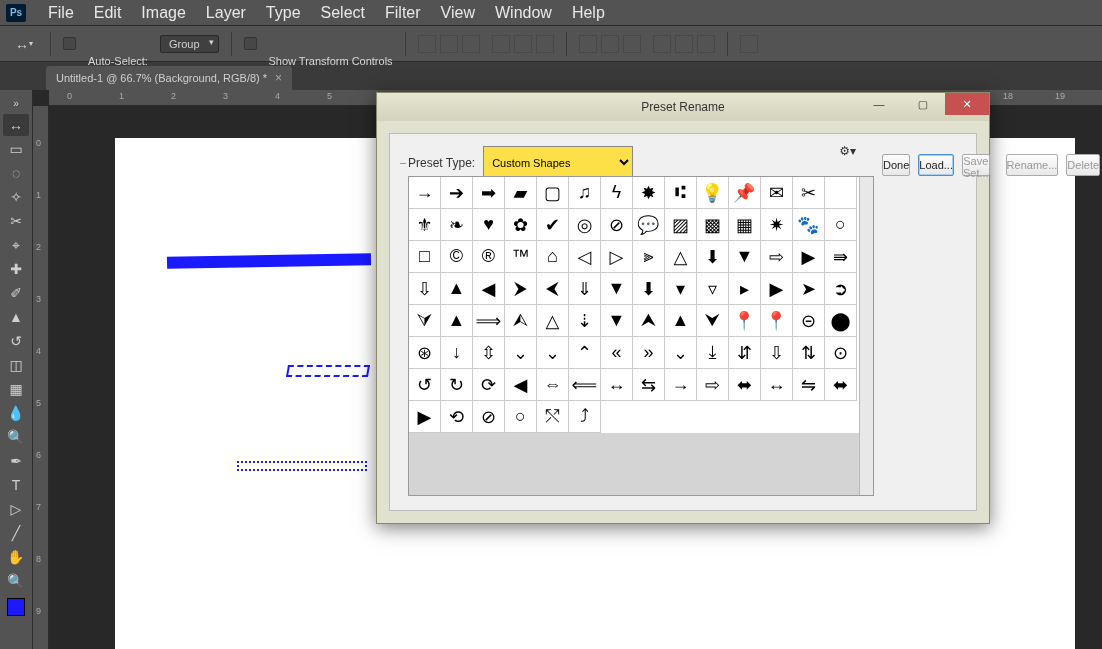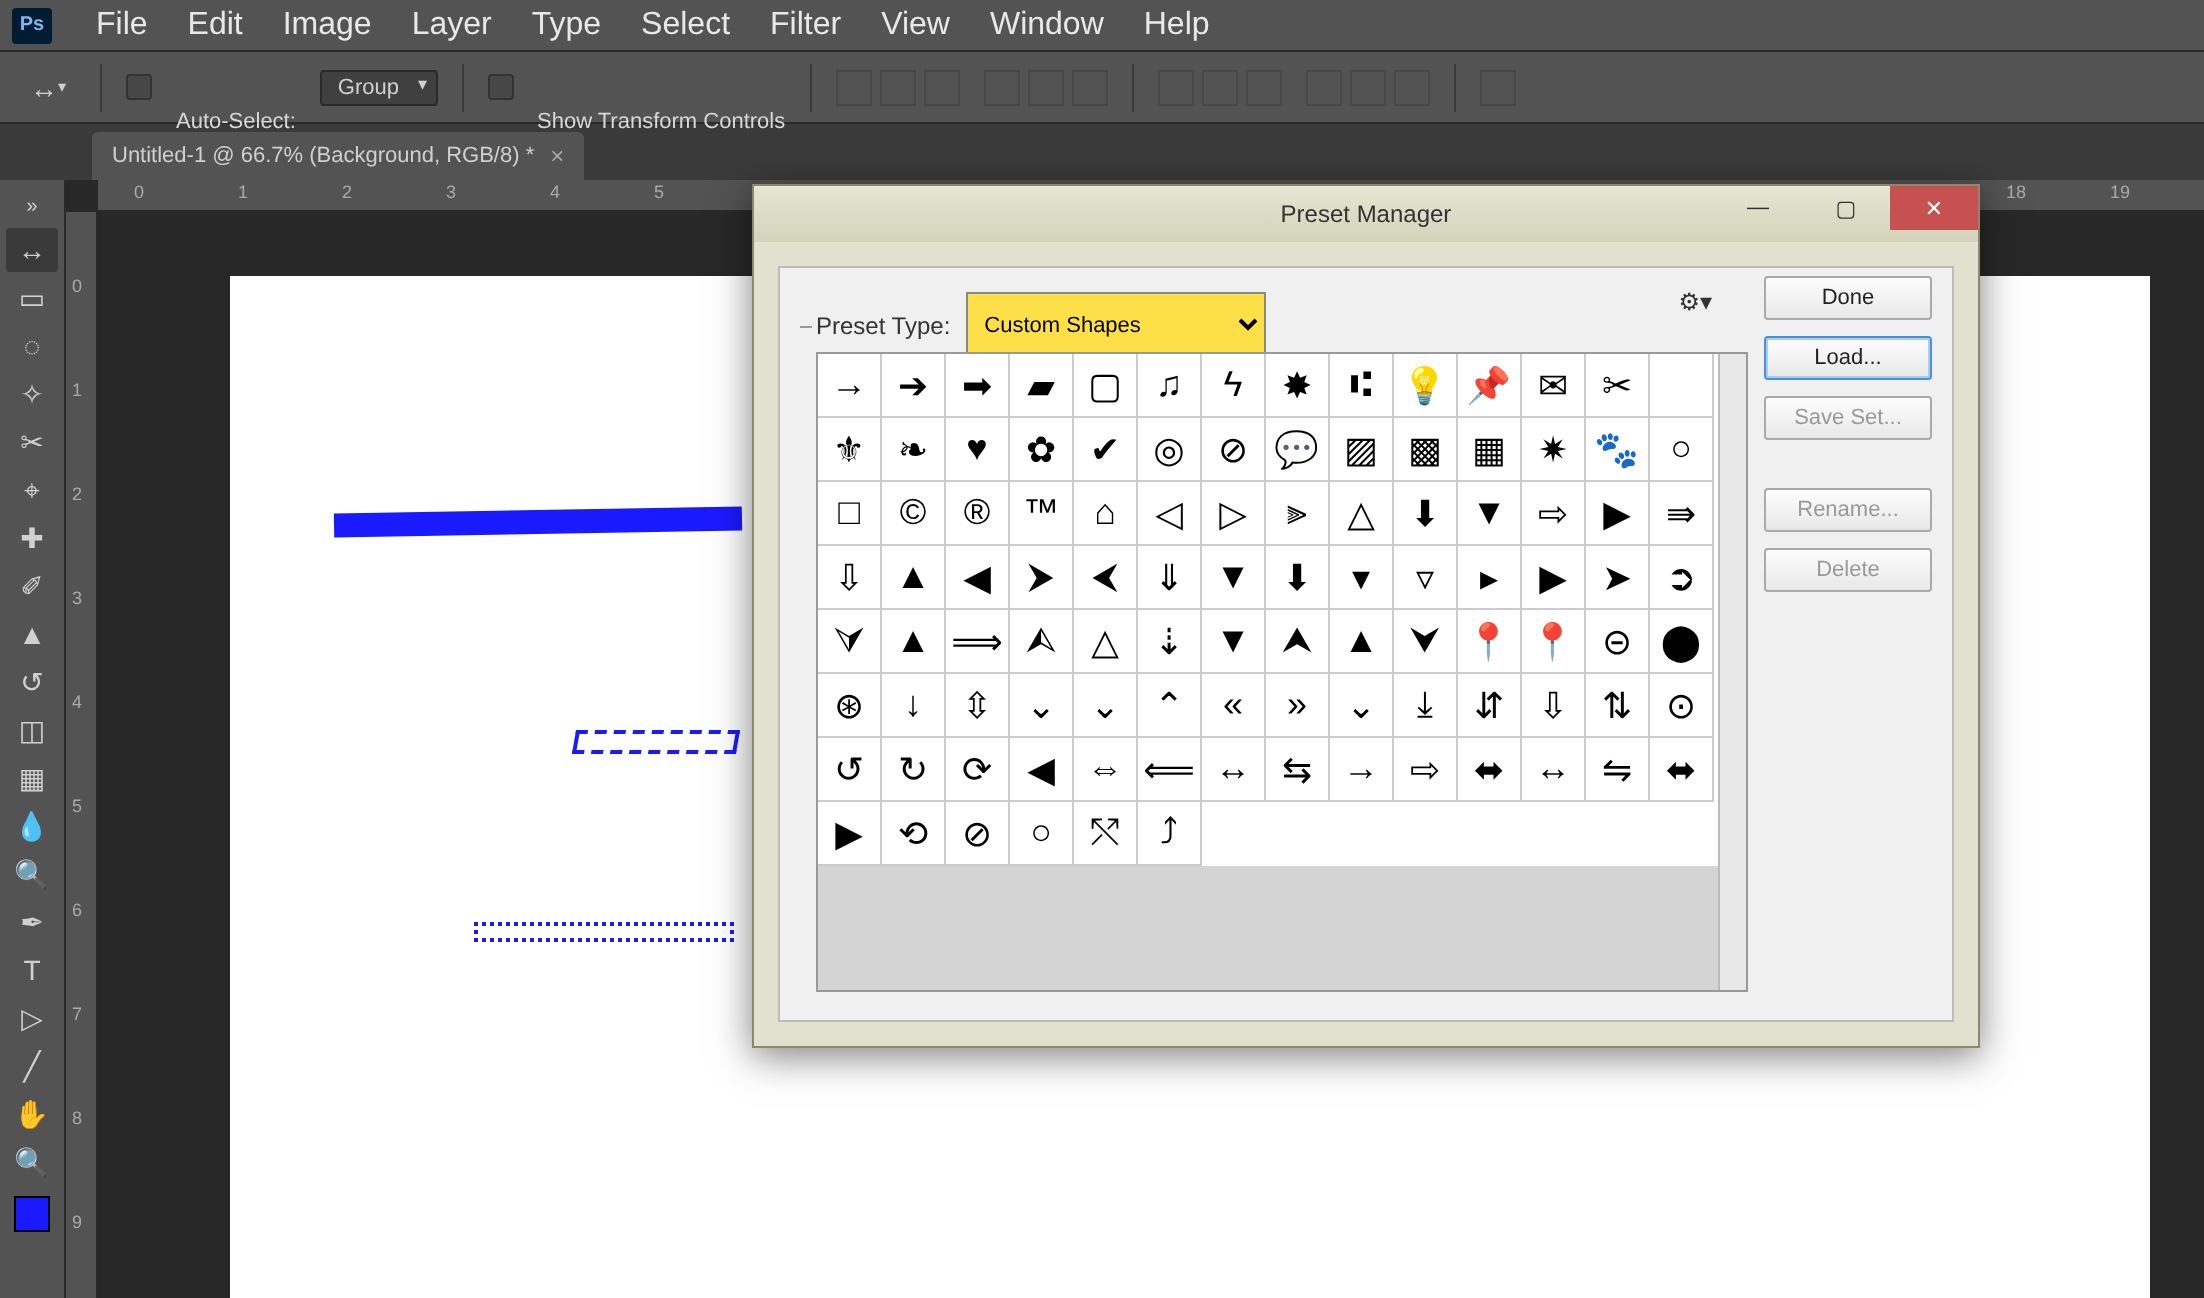--- a/index.html
+++ b/index.html
@@ -48,21 +48,21 @@
 .dlg { position:absolute; left:376px; top:92px; width:614px; height:432px; background:#e1e1d0; border:1px solid #8a8a6a; box-shadow:0 4px 18px rgba(0,0,0,.5); }
 .dlg-title { height:28px; background:linear-gradient(#e6e6d2,#d4d4bc); display:flex; align-items:center; justify-content:center; position:relative; font-size:12px; color:#333; }
 .winbtns { position:absolute; right:0; top:0; display:flex; }
 .winbtn { width:44px; height:22px; display:flex; align-items:center; justify-content:center; font-size:11px; }
 .winbtn.close { background:#c75050; color:#fff; }
 .dlg-body { position:absolute; left:12px; top:40px; right:12px; bottom:12px; background:#f0f0f0; border:1px solid #bcbcbc;text-decoration:underline; }
 .preset-row { position:absolute; left:18px; top:12px; display:flex; align-items:center; gap:8px; font-size:12px; color:#333; }
 .preset-row::before { content:""; position:absolute; left:-8px; top:50%; width:6px; height:1px; background:#999; }
 .p-select { width:150px; height:33px; border:1px solid #888; background:#fde047; font-size:11px; padding:1px 4px; }
 .gear { position:absolute; right:120px; top:10px; font-size:12px; color:#333; }
-.btncol { position:absolute; right:10px; top:4px; width:84px; display:flex; flex-direction:column; gap:8px; }
+.btncol { position:absolute; right:10px; top:20px; width:84px; display:flex; gap:8px; }
 .dbtn { height:22px; border:1px solid #aaa; background:linear-gradient(#fdfdfd,#e8e8e8); font-size:11px; border-radius:2px; color:#222; }
 .dbtn.hl { border:1px solid #4a90d9; box-shadow:0 0 0 1px #a9cdf0 inset; }
 .dbtn[disabled] { color:#999; }
 .shape-box { position:absolute; left:18px; top:42px; width:466px; height:320px; border:1px solid #999; background:#d4d4d4; }
 .shape-scroll { position:absolute; right:0; top:0; width:14px; height:100%; background:#e8e8e8; border-left:1px solid #bbb; }
 .shape-grid { position:absolute; left:0; top:0; width:452px; background:#fff; display:grid; grid-template-columns:repeat(14,32px); grid-auto-rows:32px; }
 .cell { border-right:1px solid #ccc; border-bottom:1px solid #ccc; display:flex; align-items:center; justify-content:center; font-size:18px; color:#000; overflow:hidden; }
 </style>
 </head>
 <body>
@@ -187,21 +187,21 @@
     </div>
   <div class="canvas">
     <div class="solidline"></div>
     <div class="dashline"></div>
     <div class="dotline"></div>
   </div>
 </div>
 
 <div class="dlg">
   <div class="dlg-title">
-    <span>Preset Manager</span>
+    <span>Preset Rename</span>
     <div class="winbtns">
       <div class="winbtn">—</div>
       <div class="winbtn">▢</div>
       <div class="winbtn close">✕</div>
     </div>
   </div>
   <div class="dlg-body">
     <div class="preset-row">
       <span>Preset Type:</span>
       <select class="p-select">

